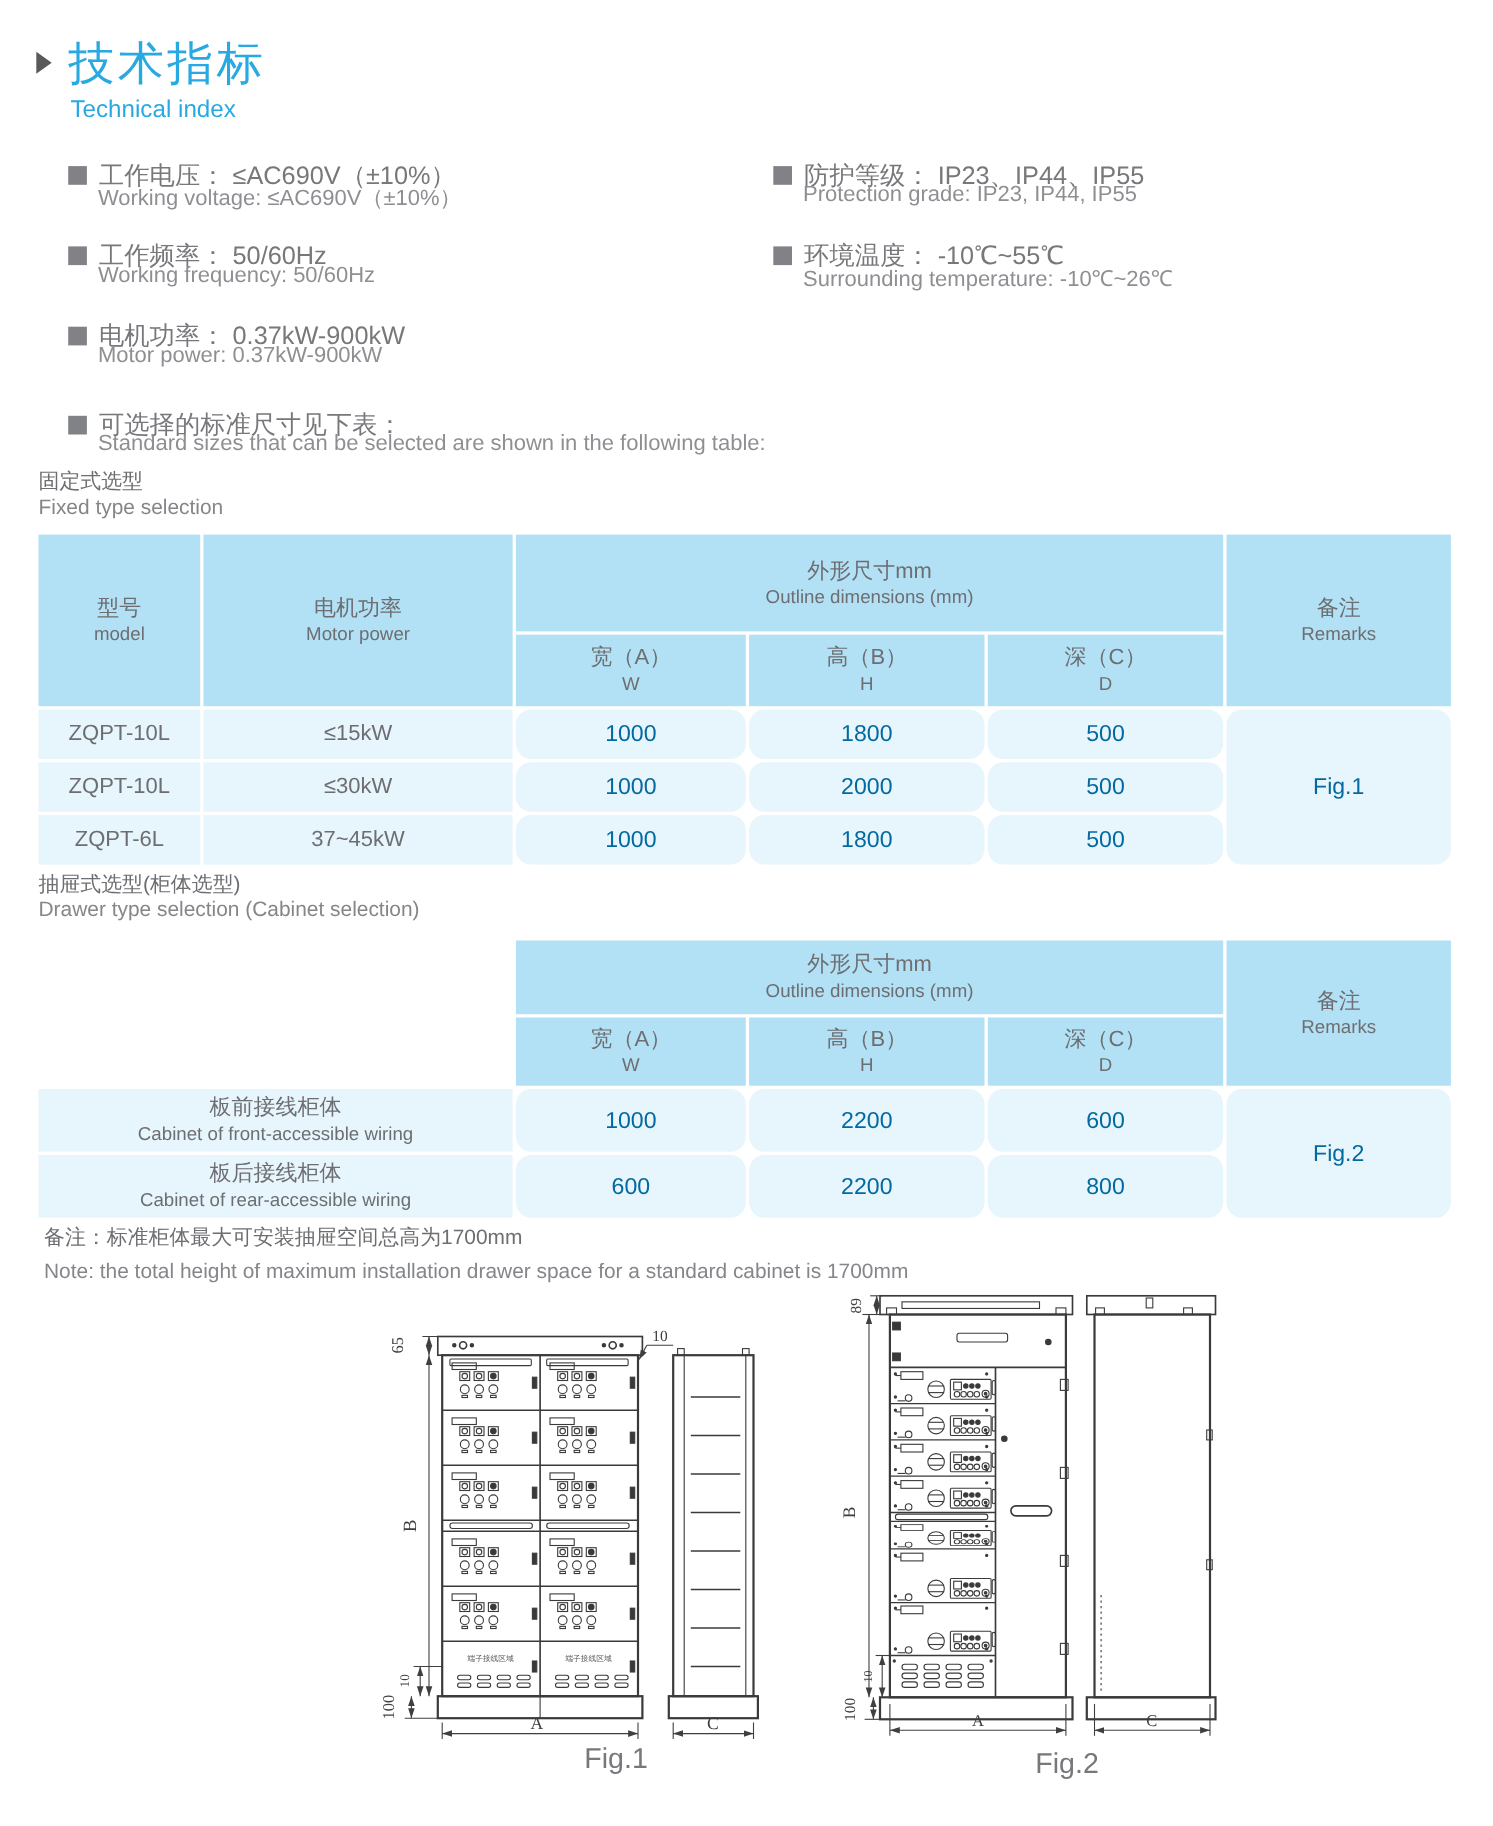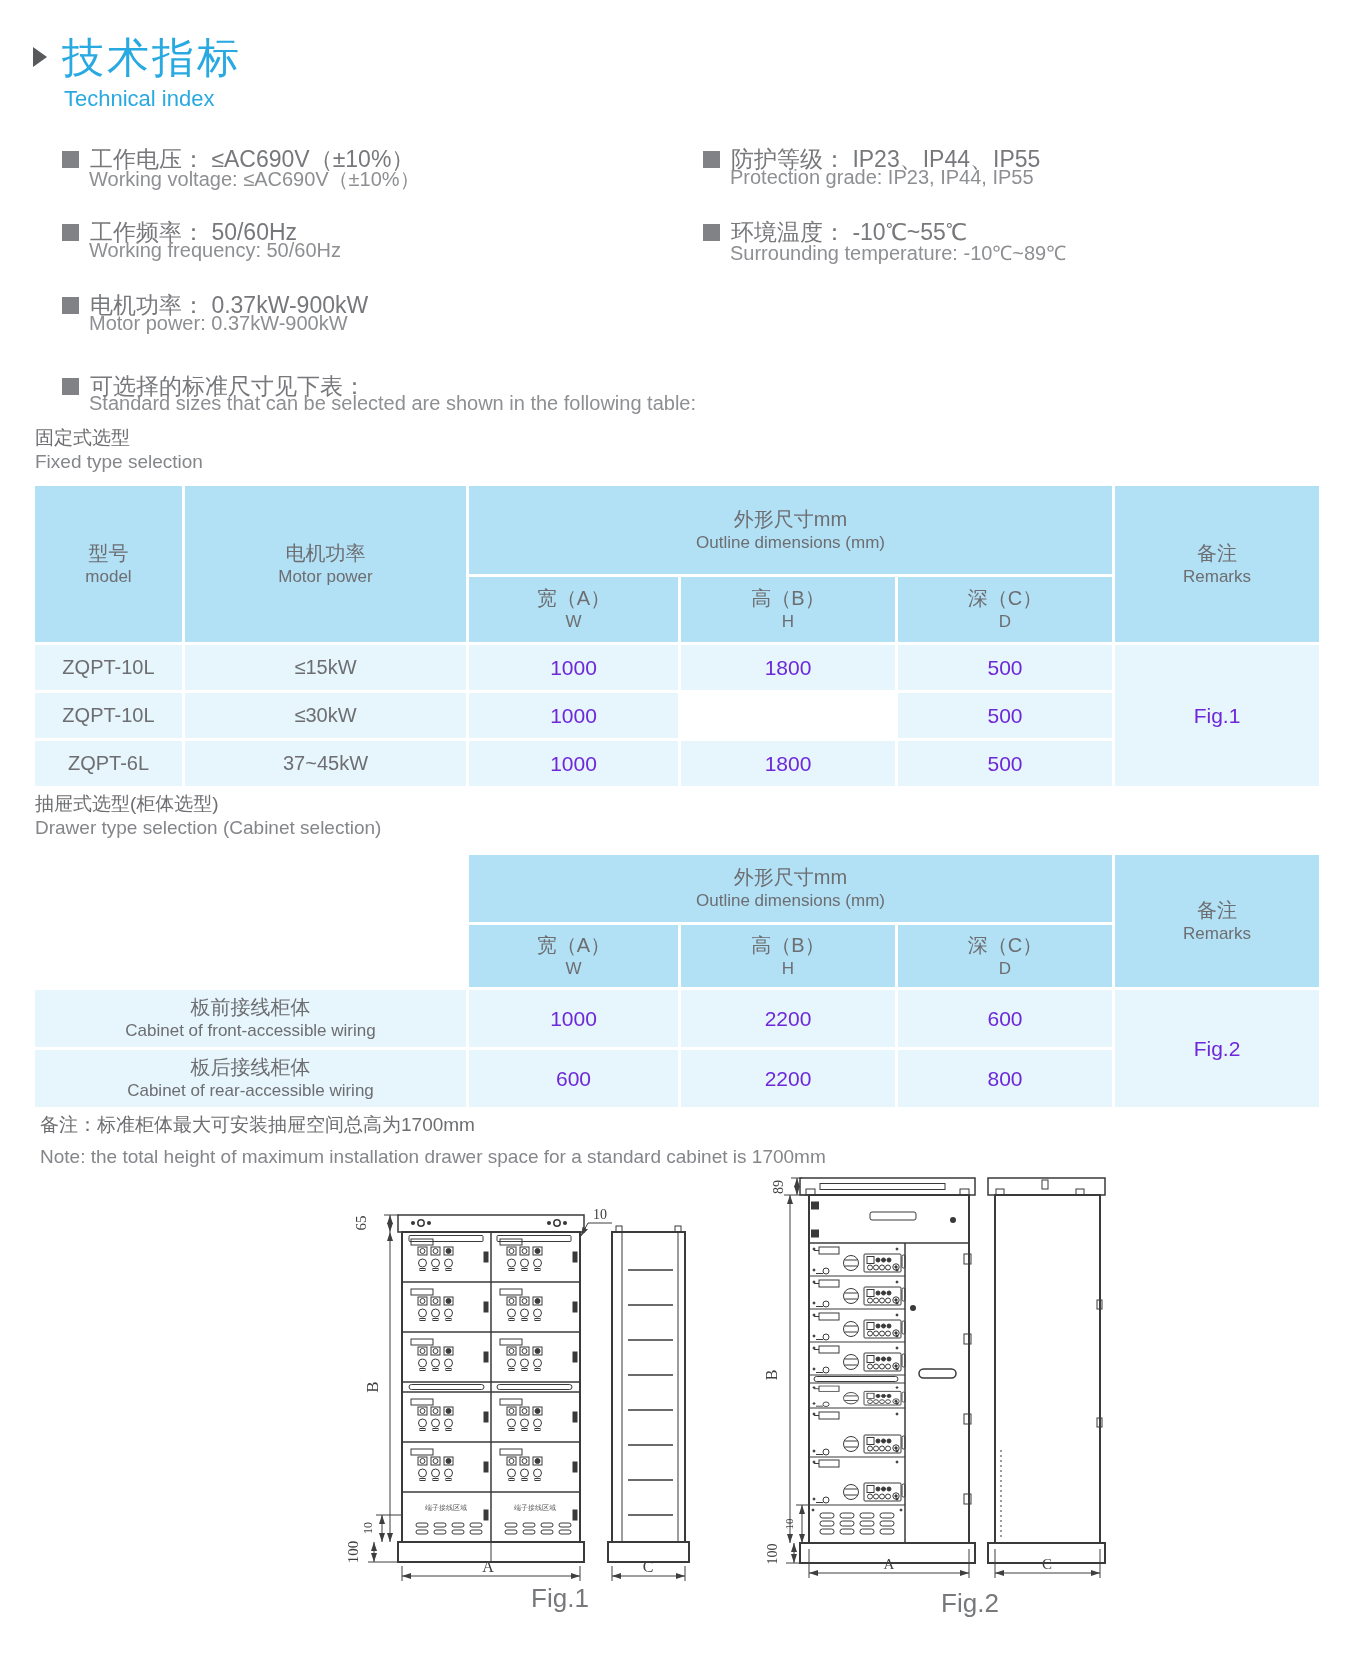--- a/index.html
+++ b/index.html
@@ -27,21 +27,21 @@
       grid-template-rows:88px 65px 45px 45px 45px;}
   .t2{left:35px;top:855px;width:1284px;
       grid-template-columns:431px 209px 214px 214px 204px;
       grid-template-rows:67px 62px 57px 57px;}
   .cell{display:flex;flex-direction:column;align-items:center;justify-content:center;
         text-align:center;color:#6d6e71;line-height:1.32;}
   .cell.h{background:#b2e0f5;}
   .cell.b{background:#e7f5fc;}
   .cn{font-size:20px;}
   .en{font-size:17px;}
-  .val{font-size:21px;color:#6d28d9;}
+  .val{font-size:21px;color:#0369a1;border-radius:14px;}
   .fig-cap{position:absolute;width:130px;text-align:center;font-size:26px;color:#77787b;}
   svg text{font-family:"Liberation Serif",serif;fill:#3f3f3f;}
   svg .cjk{font-family:"Liberation Sans",sans-serif;fill:#555;}
 </style>
 </head>
 <body>
 
 <div class="page">
 
   <div class="tri"></div>
@@ -66,21 +66,21 @@
 
   <div class="spec-cn" style="left:703px;top:128px">
       <span class="sq"></span>
       <span>防护等级： IP23、IP44、IP55</span>
     </div>
   <div class="spec-en" style="left:730px;top:166px">Protection grade: IP23, IP44, IP55</div>
   <div class="spec-cn" style="left:703px;top:201px">
       <span class="sq"></span>
       <span>环境温度： -10℃~55℃</span>
     </div>
-  <div class="spec-en" style="left:730px;top:239px">Surrounding temperature: -10℃~89℃</div>
+  <div class="spec-en" style="left:730px;top:239px">Surrounding temperature: -10℃~26℃</div>
 
   <div class="spec-cn" style="left:62px;top:355px">
       <span class="sq"></span>
       <span>可选择的标准尺寸见下表：</span>
     </div>
   <div class="spec-en" style="left:89px;top:392px">Standard sizes that can be selected are shown in the following table:</div>
 
   <div class="sec-cn" style="left:35px;top:425px">固定式选型</div>
   <div class="sec-en" style="left:35px;top:451px">Fixed type selection</div>
 
@@ -116,20 +116,21 @@
 
     <div class="cell b cn" style="grid-area:3/1">ZQPT-10L</div>
     <div class="cell b cn" style="grid-area:3/2">≤15kW</div>
     <div class="cell b val" style="grid-area:3/3">1000</div>
     <div class="cell b val" style="grid-area:3/4">1800</div>
     <div class="cell b val" style="grid-area:3/5">500</div>
 
     <div class="cell b cn" style="grid-area:4/1">ZQPT-10L</div>
     <div class="cell b cn" style="grid-area:4/2">≤30kW</div>
     <div class="cell b val" style="grid-area:4/3">1000</div>
+    <div class="cell b val" style="grid-area:4/4">2000</div>
     <div class="cell b val" style="grid-area:4/5">500</div>
 
     <div class="cell b cn" style="grid-area:5/1">ZQPT-6L</div>
     <div class="cell b cn" style="grid-area:5/2">37~45kW</div>
     <div class="cell b val" style="grid-area:5/3">1000</div>
     <div class="cell b val" style="grid-area:5/4">1800</div>
     <div class="cell b val" style="grid-area:5/5">500</div>
 
     <div class="cell b val" style="grid-area:3/6/6/7">Fig.1</div>
   </div>

